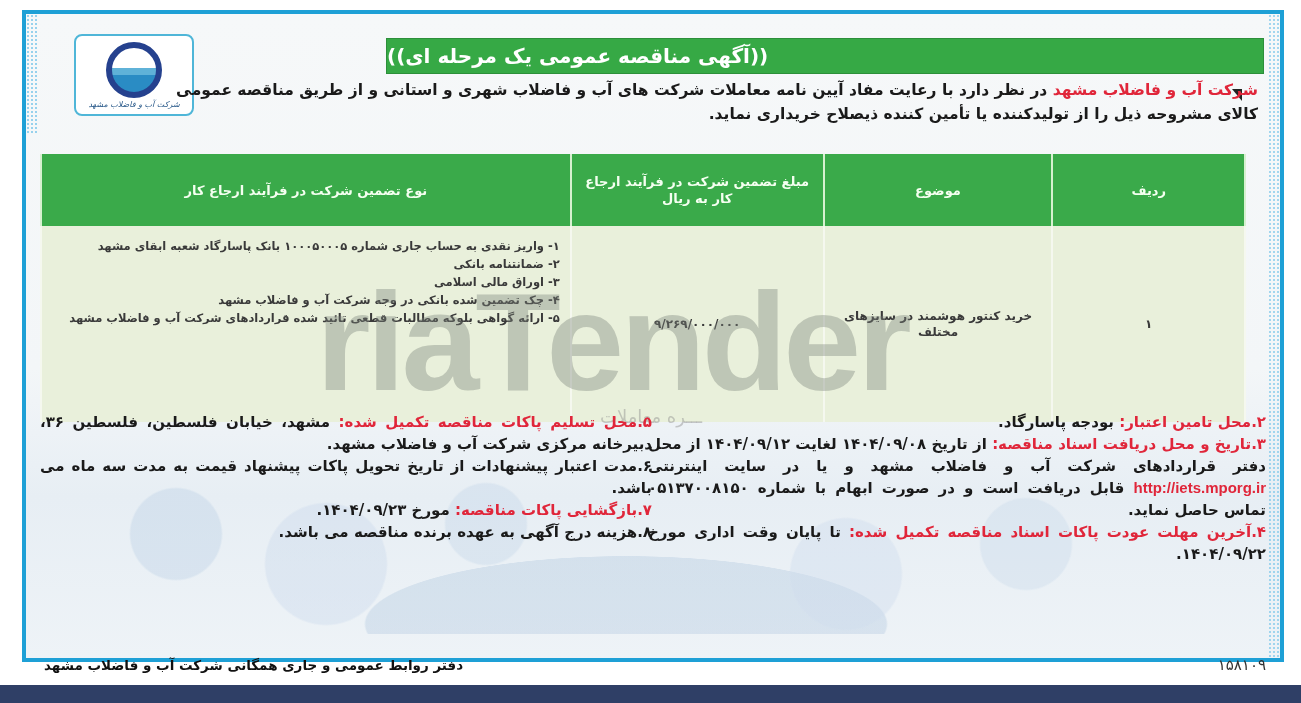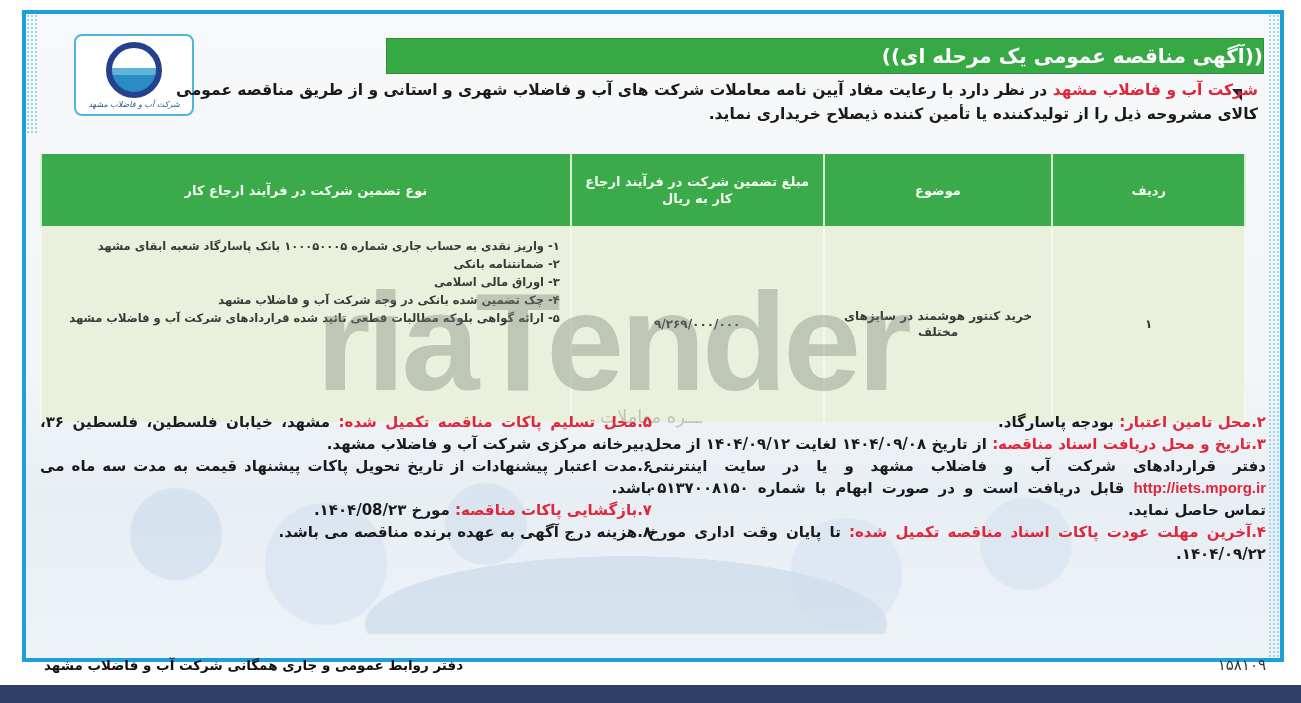--- a/index.html
+++ b/index.html
@@ -41,21 +41,21 @@
   .logo-ring {
     width: 56px; height: 56px; border-radius: 50%; border: 6px solid #25418e;
     background: linear-gradient(180deg, #ffffff 0 45%, #5fb2d8 45% 62%, #2a8cc4 62% 100%);
     position: relative; overflow: hidden;
   }
   .logo-text { font-size: 8px; color: #2a5a8a; margin-top: 2px; font-style: italic; }
 
   .title-bar {
     position: absolute; left: 360px; top: 24px; width: 878px; height: 36px;
     background: #36a945; border: 1px solid #2c8f3a;
-    display: flex; align-items: center; justify-content: flex-start;
+    display: flex; align-items: center; justify-content: flex-end;
   }
   .title-bar span { color: #fff; font-weight: bold; font-size: 20px; }
   .title-notch {
     position: absolute; right: 38px; top: 75px; width: 0; height: 0;
     border-left: 10px solid transparent; border-top: 12px solid #222;
   }
 
   .intro {
     position: absolute; left: 150px; right: 22px; top: 64px;
     font-size: 15.5px; font-weight: bold; line-height: 24px; text-align: justify; text-align-last: right;
@@ -160,21 +160,21 @@
 
   <div class="col-right">
     <p><span class="red">۲.محل تامین اعتبار:</span><span> بودجه پاسارگاد.</span></p>
     <p><span class="red">۳.تاریخ و محل دریافت اسناد مناقصه:</span><span> از تاریخ ۱۴۰۴/۰۹/۰۸ لغایت ۱۴۰۴/۰۹/۱۲ از محل دفتر قراردادهای شرکت آب و فاضلاب مشهد و یا در سایت اینترنتی </span><span class="url">http://iets.mporg.ir</span><span> قابل دریافت است و در صورت ابهام با شماره ۰۵۱۳۷۰۰۸۱۵۰ تماس حاصل نماید.</span></p>
     <p><span class="red">۴.آخرین مهلت عودت پاکات اسناد مناقصه تکمیل شده:</span><span> تا پایان وقت اداری مورخ ۱۴۰۴/۰۹/۲۲.</span></p>
   </div>
 
   <div class="col-left">
     <p><span class="red">۵.محل تسلیم پاکات مناقصه تکمیل شده:</span><span> مشهد، خیابان فلسطین، فلسطین ۳۶، دبیرخانه مرکزی شرکت آب و فاضلاب مشهد.</span></p>
     <p><span class="red"></span><span>۶.مدت اعتبار پیشنهادات از تاریخ تحویل پاکات پیشنهاد قیمت به مدت سه ماه می باشد.</span></p>
-    <p><span class="red">۷.بازگشایی پاکات مناقصه:</span><span> مورخ ۱۴۰۴/08/۲۳.</span></p>
+    <p><span class="red">۷.بازگشایی پاکات مناقصه:</span><span> مورخ ۱۴۰۴/۰۹/۲۳.</span></p>
     <p><span class="red"></span><span>۸.هزینه درج آگهی به عهده برنده مناقصه می باشد.</span></p>
   </div>
 
   <div class="footer-line">دفتر روابط عمومی و جاری همگانی شرکت آب و فاضلاب مشهد</div>
   <div class="code">۱۵۸۱۰۹</div>
 </div>
 
 <div class="bottom-band"></div>
 
 </body></html>

